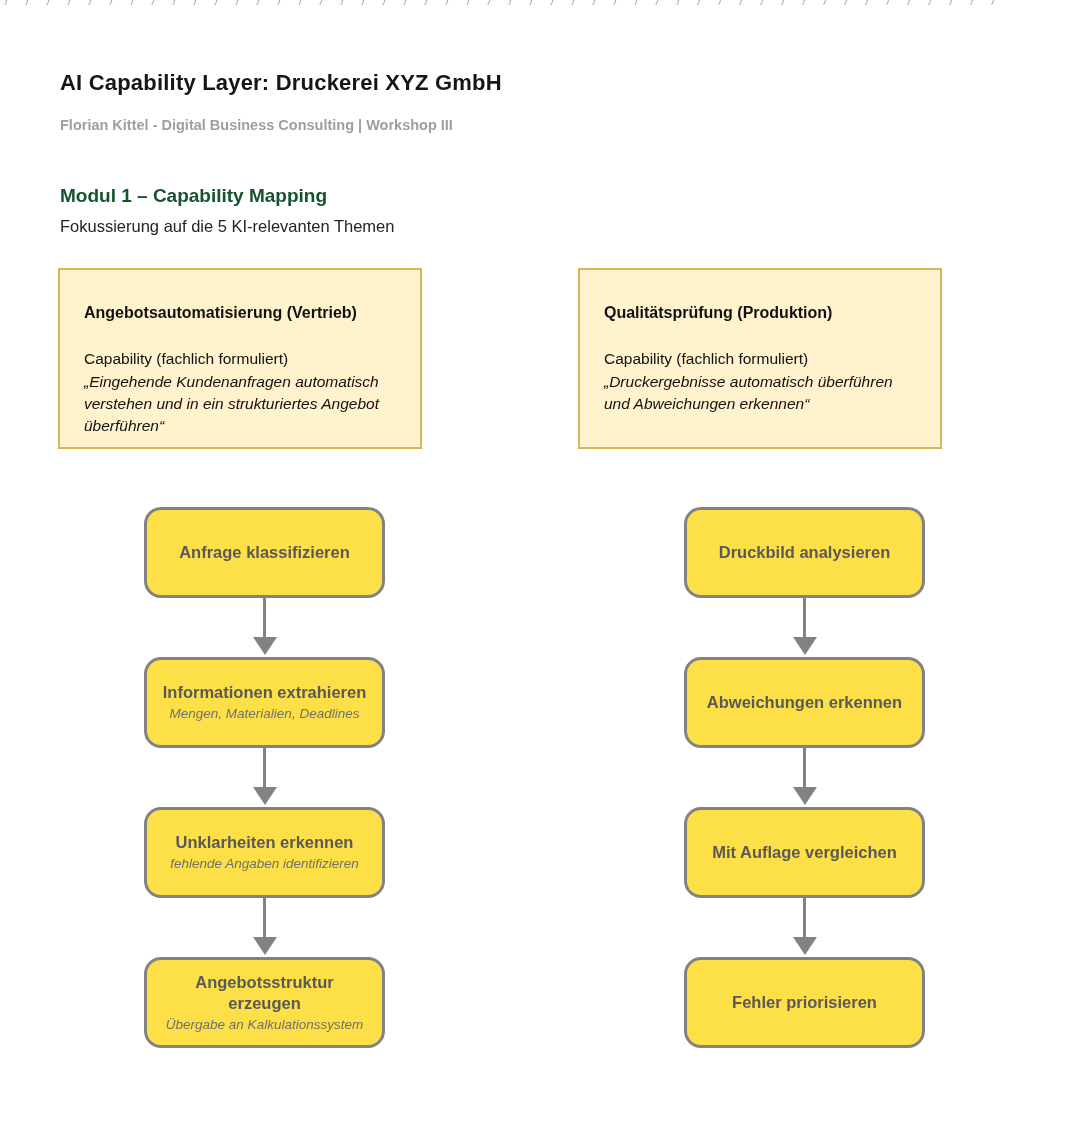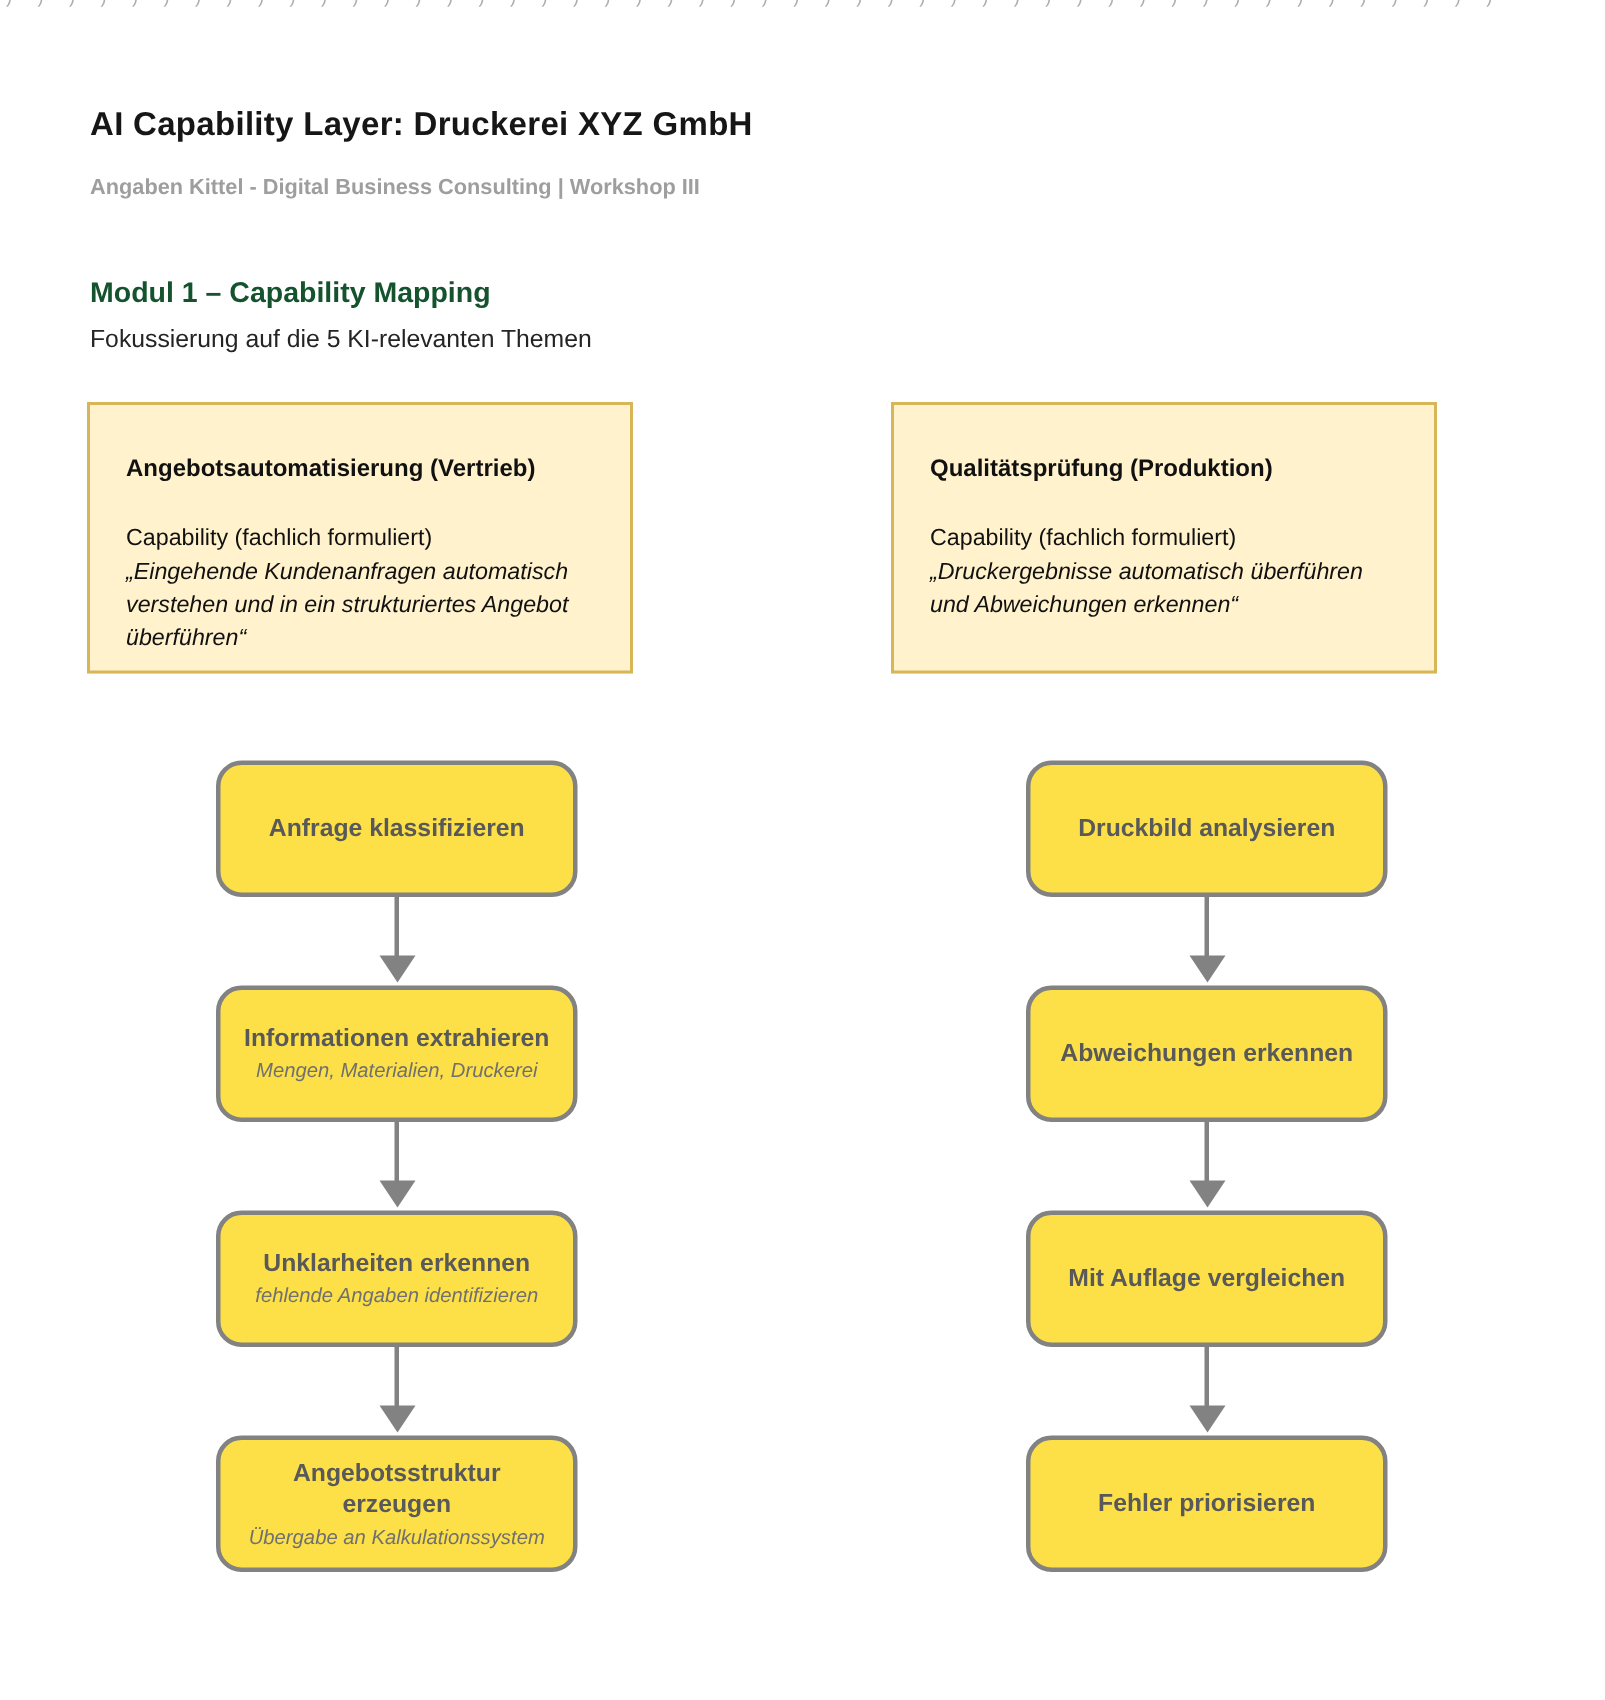--- a/index.html
+++ b/index.html
@@ -35,21 +35,21 @@
     position:absolute;left:60px;top:217px;
     font-size:16.5px;color:#242424;
   }
 
   .cap-box{
     position:absolute;top:268px;width:364px;height:181px;
     background:#FFF2CC;border:2px solid #D6B656;box-sizing:border-box;
     padding:34px 24px 0 24px;
   }
   .cap-left{left:58px;}
-  .cap-right{left:594px;}
+  .cap-right{left:578px;}
   .cap-title{font-size:16px;font-weight:bold;color:#111111;margin-bottom:26px;}
   .cap-label{font-size:15.5px;color:#111111;margin-bottom:1px;line-height:22px;}
   .cap-quote{font-size:15.5px;font-style:italic;color:#111111;line-height:22px;}
 
   .flow{
     position:absolute;top:507px;width:241px;
   }
   .flow-left{left:144px;}
   .flow-right{left:684px;}
   .step{
@@ -80,21 +80,21 @@
 </head>
 <body>
 
 <div class="page">
 
   <div class="top-clip">
     <span>))))))))))))))))))))))))))))))))))))))))))))))))</span>
   </div>
 
   <h1 class="page-title">AI Capability Layer: Druckerei XYZ GmbH</h1>
-  <div class="byline">Angaben Kittel - Digital Business Consulting | Workshop III</div>
+  <div class="byline">Florian Kittel - Digital Business Consulting | Workshop III</div>
 
   <h2 class="section-title">Modul 1 – Capability Mapping</h2>
   <div class="section-sub">Fokussierung auf die 5 KI-relevanten Themen</div>
 
   <div class="cap-box cap-left">
     <div class="cap-title">Angebotsautomatisierung (Vertrieb)</div>
     <div class="cap-label">Capability (fachlich formuliert)</div>
     <div class="cap-quote">„Eingehende Kundenanfragen automatisch verstehen und in ein strukturiertes Angebot überführen“</div>
   </div>
 
@@ -107,21 +107,21 @@
   <div class="flow flow-left">
     <div class="step">
       <div class="step-title">Anfrage klassifizieren</div>
     </div>
     <div class="arrow">
         <i class="shaft"></i>
         <i class="head"></i>
       </div>
     <div class="step">
       <div class="step-title">Informationen extrahieren</div>
-      <div class="step-sub">Mengen, Materialien, Druckerei</div>
+      <div class="step-sub">Mengen, Materialien, Deadlines</div>
     </div>
     <div class="arrow">
         <i class="shaft"></i>
         <i class="head"></i>
       </div>
     <div class="step">
       <div class="step-title">Unklarheiten erkennen</div>
       <div class="step-sub">fehlende Angaben identifizieren</div>
     </div>
     <div class="arrow">

